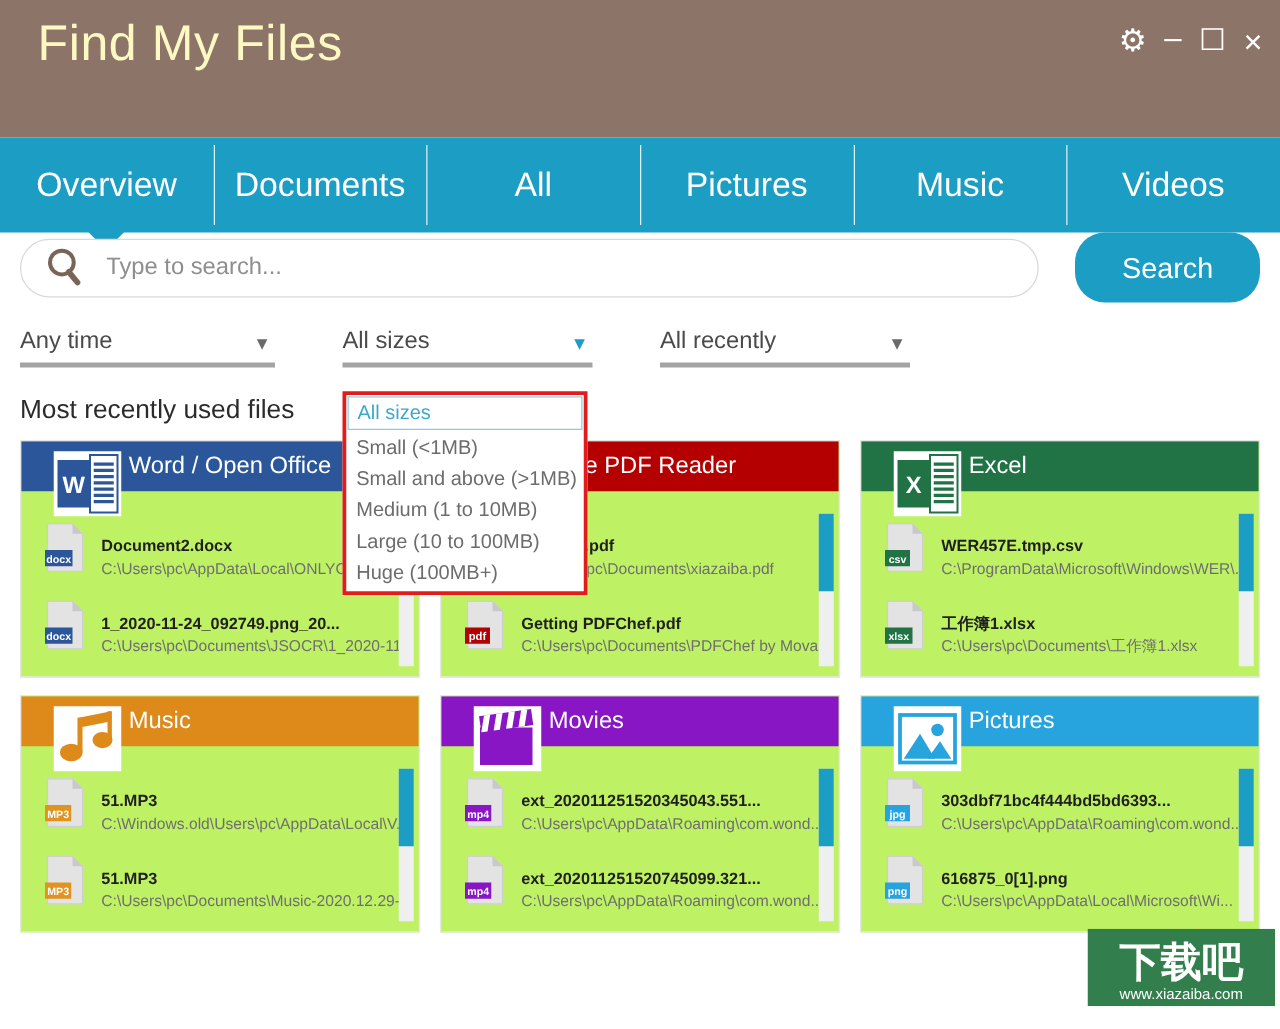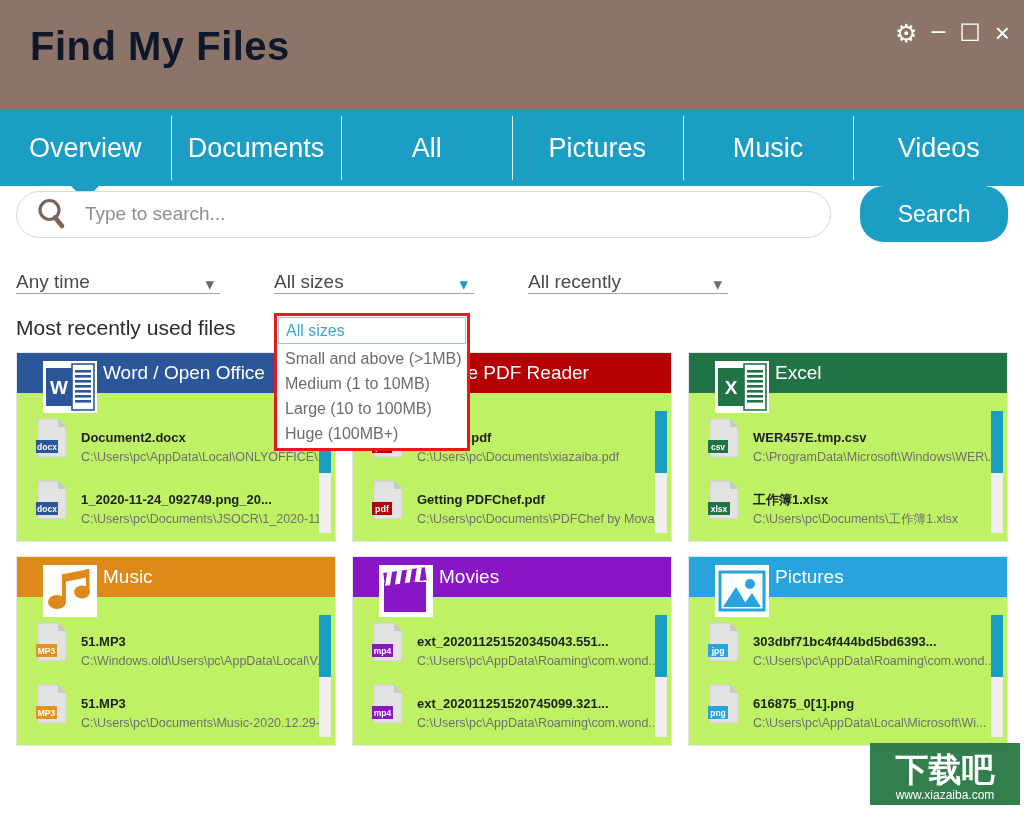--- a/index.html
+++ b/index.html
@@ -17,24 +17,24 @@
 
   
   .titlebar {
     height: 110px;
     background: #8c7568;
     position: relative;
   }
   .app-title {
     position: absolute;
     left: 30px;
-    top: 24px;
+    top: 13px;
     font-size: 40px;
-    font-weight: 700;
-    color: #0f172a;
+    font-weight: 400;
+    color: #fef9c3;
     letter-spacing: 0.5px;
   }
   .win-controls {
     position: absolute;
     right: 14px;
     top: 20px;
     display: flex;
     align-items: center;
     gap: 14px;
   }
@@ -145,23 +145,23 @@
     margin-top: 20px;
     padding: 0 16px;
     display: flex;
     position: relative;
     height: 34px;
   }
   .filter {
     position: relative;
     height: 32px;
     box-sizing: border-box;
-    border-bottom: 1px solid #a3a3a3;
-    display: flex;
-    align-items: flex-end;
+    border-bottom: 4px solid #a3a3a3;
+    display: flex;
+    align-items: flex-start;
     justify-content: space-between;
     cursor: pointer;
     padding-right: 6px;
   }
   .filter .fl-label {
     font-size: 19px;
     font-weight: 300;
     color: #4a4a4a;
   }
   .filter .chev {
@@ -368,20 +368,21 @@
     <span class="chev">▾</span>
   </div>
   <div class="filter" id="filter-type">
     <span class="fl-label">All recently</span>
     <span class="chev">▾</span>
   </div>
 </div>
 
 <div class="dropdown">
   <div class="dd-item selected">All sizes</div>
+  <div class="dd-item">Small (&lt;1MB)</div>
   <div class="dd-item">Small and above (&gt;1MB)</div>
   <div class="dd-item">Medium (1 to 10MB)</div>
   <div class="dd-item">Large (10 to 100MB)</div>
   <div class="dd-item">Huge (100MB+)</div>
 </div>
 
 <div class="section-title">Most recently used files</div>
 
 <div class="grid">
 

